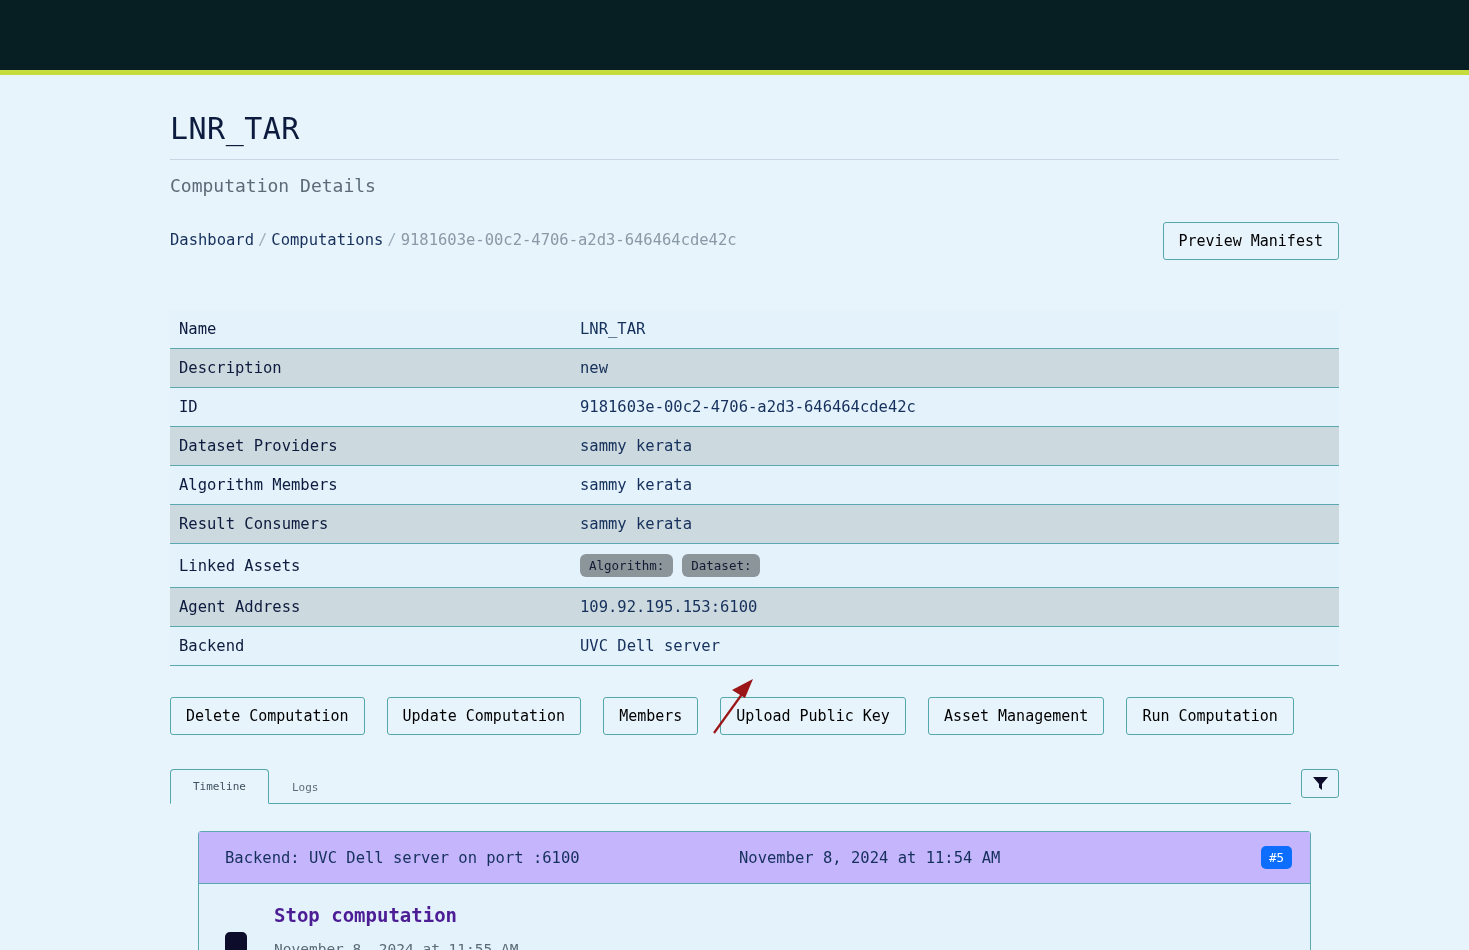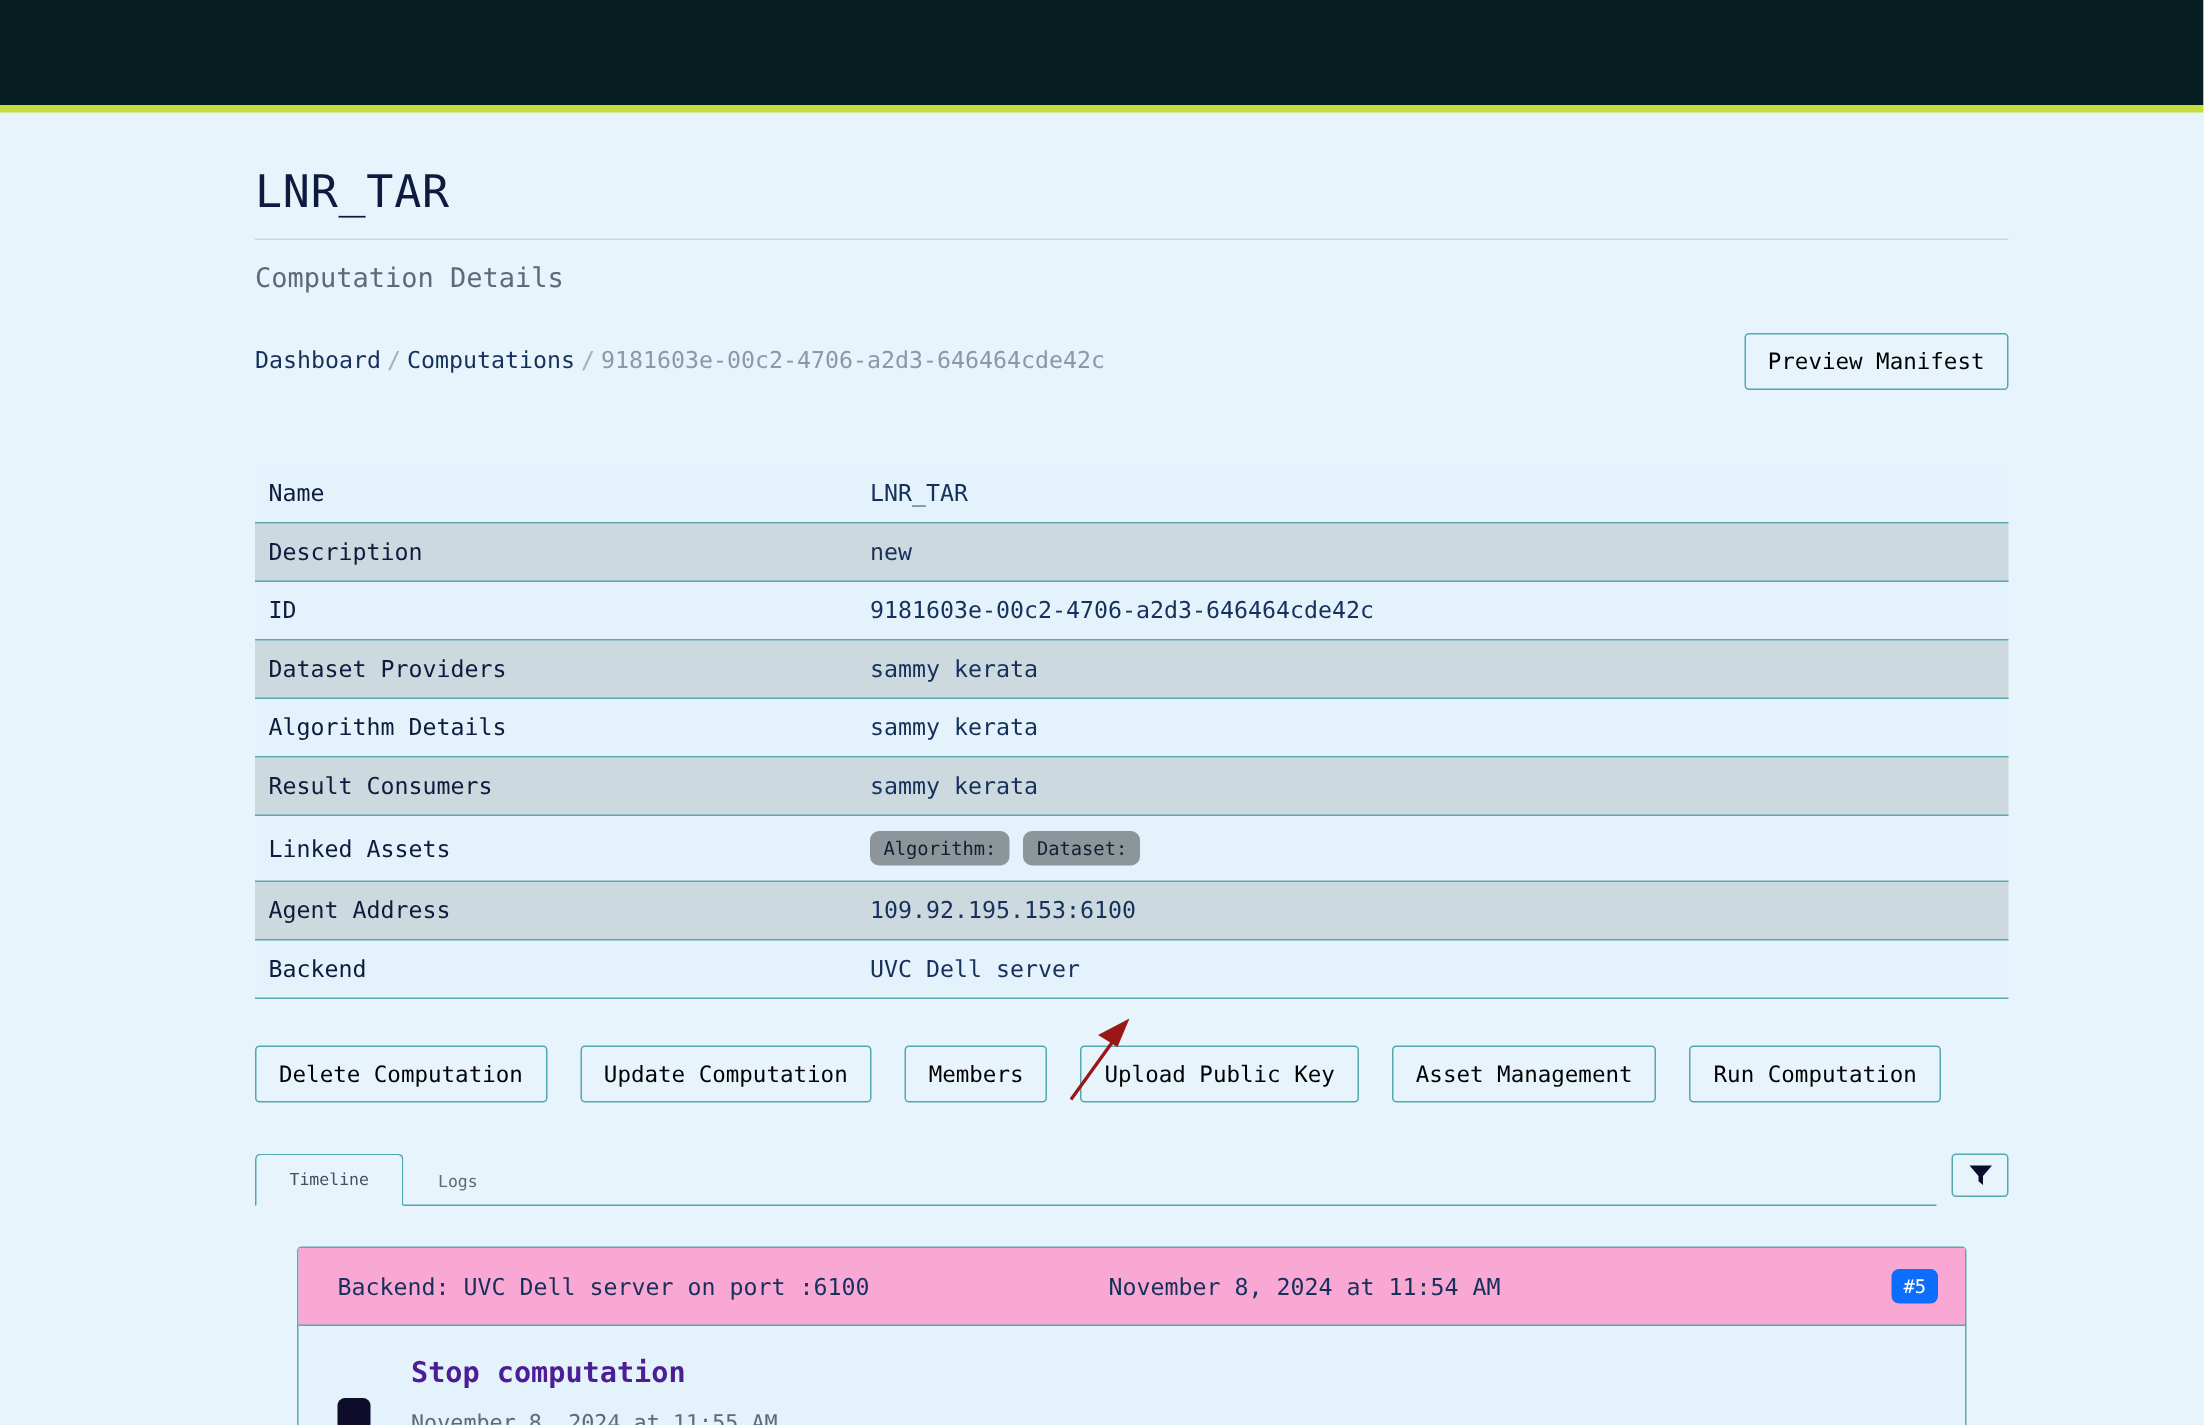--- a/index.html
+++ b/index.html
@@ -169,21 +169,21 @@
   }
 
   
   .timeline-wrap { padding: 0 28px; margin-top: 27px; }
   .tl-card {
     border: 1px solid #5ba8b0;
     border-radius: 3px;
     background: #e3f2fb;
   }
   .tl-card-header {
-    background: #f9a8d4;
+    background: #c4b5fd;
     border-bottom: 1px solid #5ba8b0;
     display: flex;
     align-items: center;
     padding: 14px 18px 14px 26px;
     position: relative;
     justify-content: flex-end;
   }
   .tl-backend { font-size: 15.5px; color: #16305c; }
   .tl-date {
     font-size: 15.5px;
@@ -259,21 +259,21 @@
       </tr>
       <tr>
         <td class="key">ID</td>
         <td class="val">9181603e-00c2-4706-a2d3-646464cde42c</td>
       </tr>
       <tr>
         <td class="key">Dataset Providers</td>
         <td class="val">sammy kerata</td>
       </tr>
       <tr>
-        <td class="key">Algorithm Details</td>
+        <td class="key">Algorithm Members</td>
         <td class="val">sammy kerata</td>
       </tr>
       <tr>
         <td class="key">Result Consumers</td>
         <td class="val">sammy kerata</td>
       </tr>
       <tr>
         <td class="key">Linked Assets</td>
         <td class="val">
           <div class="asset-badges">

